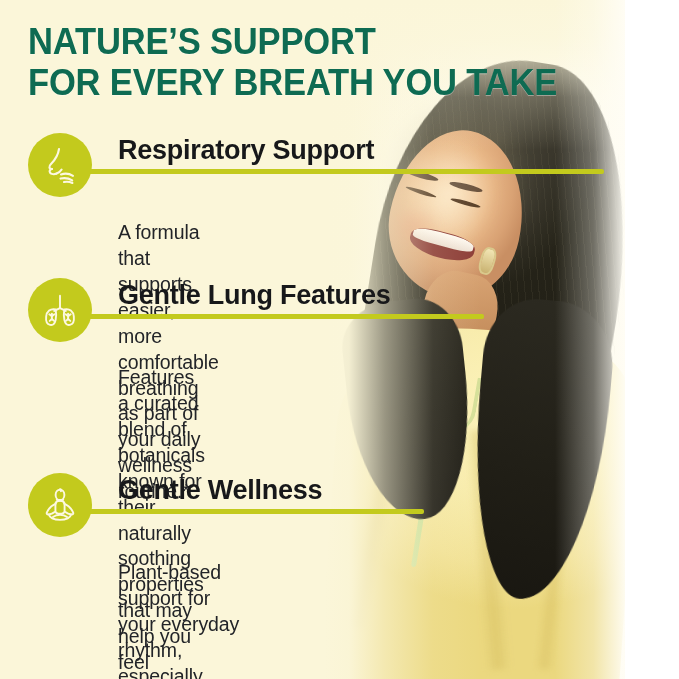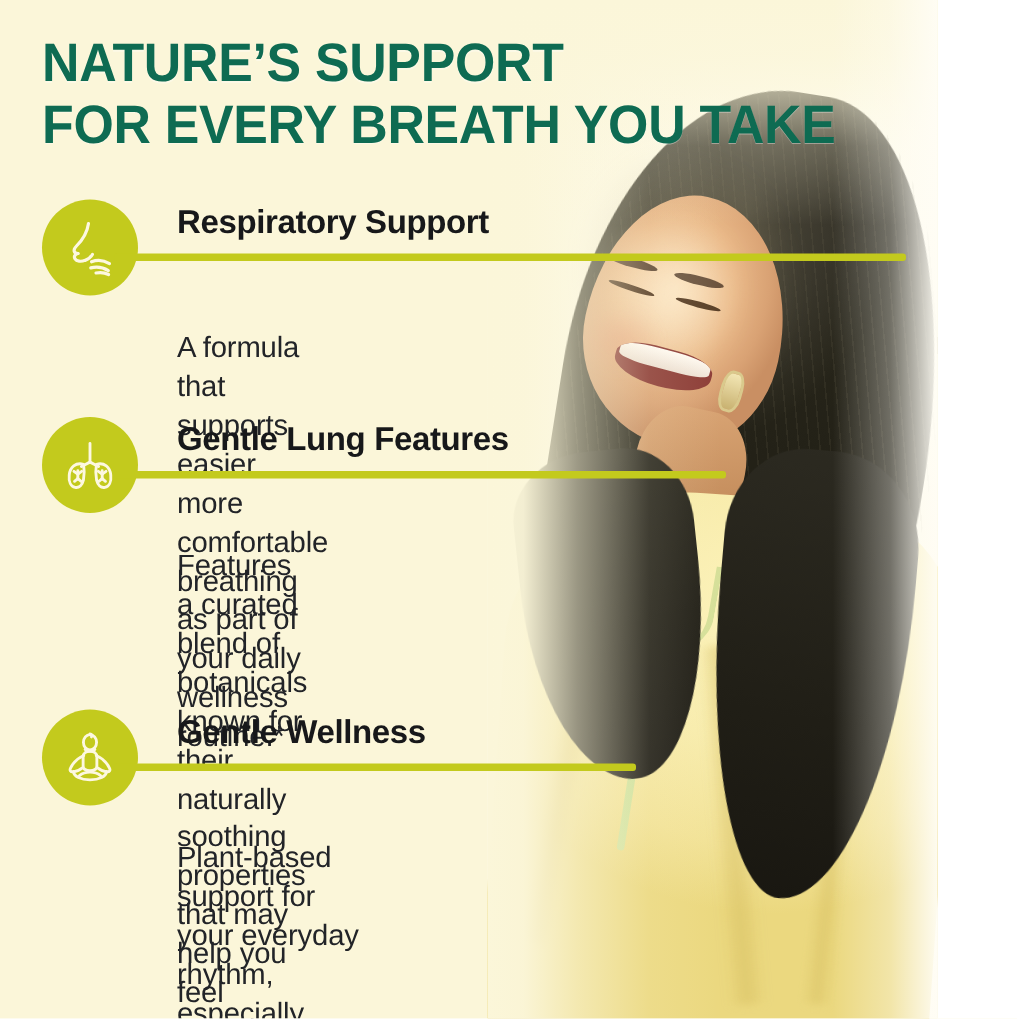--- a/index.html
+++ b/index.html
@@ -252,21 +252,21 @@
     background: #c3ca1d;
     display: flex;
     align-items: center;
     justify-content: center;
   }
   .feature-badge svg { display: block; }
   .feature-title {
     position: absolute;
     left: 90px;
     top: 2px;
-    font-size: 22px;
+    font-size: 27px;
     font-weight: 700;
     color: #17181a;
     letter-spacing: -0.25px;
     white-space: nowrap;
   }
   .feature-rule {
     position: absolute;
     left: 48px;
     top: 36px;
     height: 5px;

